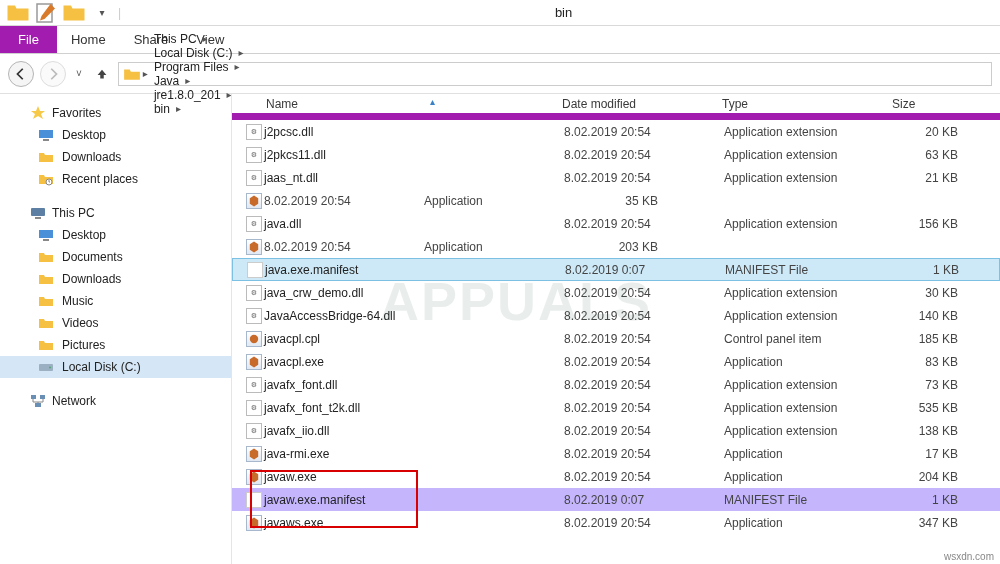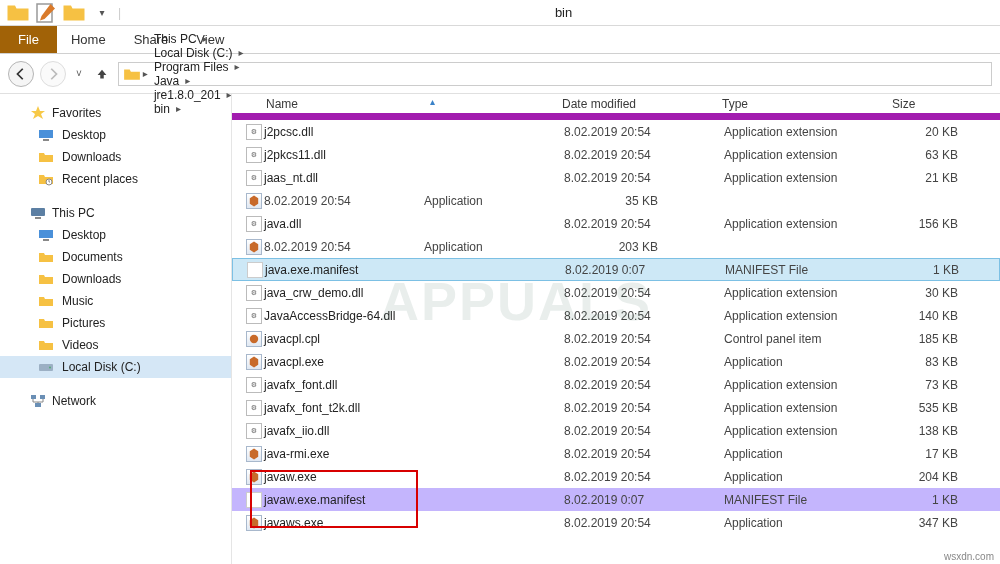--- a/index.html
+++ b/index.html
@@ -2,21 +2,21 @@
 <html><head>
 <meta charset="utf-8">
 <style>
 * { margin: 0; padding: 0; box-sizing: border-box; font-family: "Segoe UI", Tahoma, sans-serif; font-size: 12px; }
 body { width: 1000px; height: 564px; background: #fff; overflow: hidden; position: relative; }
 .titlebar { height: 26px; display: flex; align-items: center; border-bottom: 1px solid #d9d9d9; }
 .qat { display: flex; align-items: center; gap: 4px; padding: 0 6px; }
 .qat-icon { width: 24px; height: 20px; display: flex; align-items: center; justify-content: center; }
 .title-center { flex: 1; text-align: center; font-size: 13px; color: #222; }
 .ribbon { height: 28px; display: flex; align-items: stretch; border-bottom: 1px solid #d0d0d0; background: #fff; }
-.file-tab { background: #a16207; color: #fff; padding: 4px 18px; display: flex; align-items: center; font-size: 13px; }
+.file-tab { background: #a21caf; color: #fff; padding: 4px 18px; display: flex; align-items: center; font-size: 13px; }
 .rib-tab { padding: 4px 14px; display: flex; align-items: center; color: #333; font-size: 13px; }
 .navbar { height: 40px; display: flex; align-items: center; gap: 6px; padding: 0 8px; border-bottom: 1px solid #e0e0e0; }
 .nav-btn { width: 26px; height: 26px; border: 1px solid #b5b5b5; border-radius: 50%; display: flex; align-items: center; justify-content: center; color: #333; background: #f5f5f5; }
 .nav-btn.disabled { color: #aaa; border-color: #ddd; background: #fafafa; }
 .nav-down { font-size: 10px; color: #555; padding: 0 4px; }
 .nav-up { width: 20px; display: flex; justify-content: center; color: #333; font-size: 14px; }
 .crumb-bar { flex: 1; height: 24px; border: 1px solid #ccc; display: flex; align-items: center; padding-left: 4px; }
 .crumb-folder { width: 18px; height: 18px; display: flex; align-items: center; justify-content: center; }
 .crumb { display: flex; align-items: center; }
 .crumb-label { padding: 0 4px; color: #222; }
@@ -227,29 +227,29 @@
               </svg>
             </span>
             <span>Music</span>
           </div>
           <div class="side-item">
             <span class="icon">
               <svg viewBox="0 0 16 16">
                 <path class="folder-svg" d="M1 4h5l1 2h8v7H1z"></path>
               </svg>
             </span>
+            <span>Videos</span>
+          </div>
+          <div class="side-item">
+            <span class="icon">
+              <svg viewBox="0 0 16 16">
+                <path class="folder-svg" d="M1 4h5l1 2h8v7H1z"></path>
+              </svg>
+            </span>
             <span>Pictures</span>
-          </div>
-          <div class="side-item">
-            <span class="icon">
-              <svg viewBox="0 0 16 16">
-                <path class="folder-svg" d="M1 4h5l1 2h8v7H1z"></path>
-              </svg>
-            </span>
-            <span>Videos</span>
           </div>
           <div class="side-item selected">
             <span class="icon">
               <svg viewBox="0 0 16 16">
                 <rect x="1" y="5" width="14" height="7" rx="1" class="disk-svg"></rect>
                 <circle cx="12" cy="8.5" r="1" fill="#5a7"></circle>
               </svg>
             </span>
             <span>Local Disk (C:)</span>
           </div>

